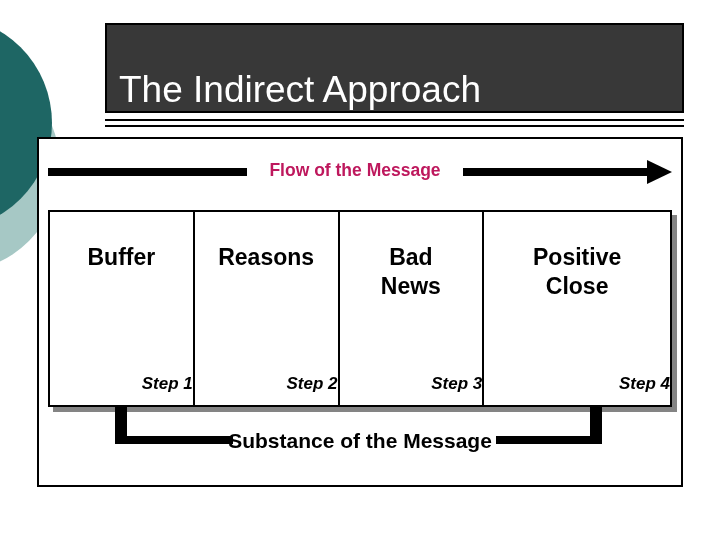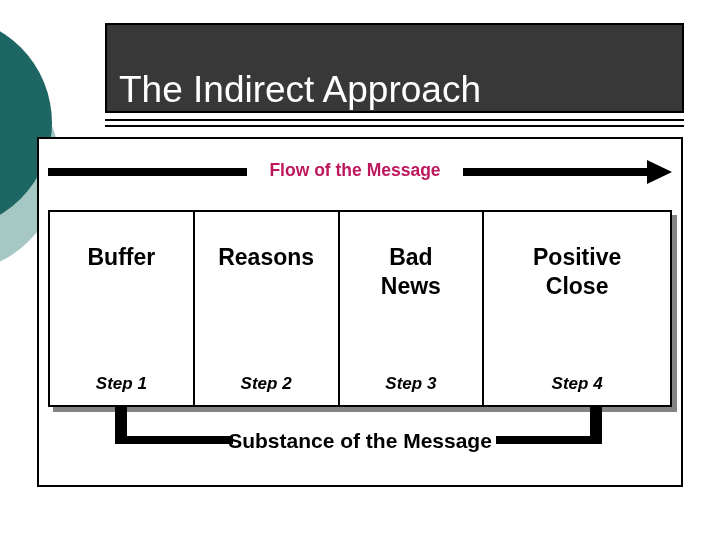--- a/index.html
+++ b/index.html
@@ -92,21 +92,21 @@
   .cell-header {
     position: absolute; top: 15px; left: 0; right: 0;
     text-align: center;
     font-size: 23px; font-weight: bold; line-height: 29px;
     color: #000;
     white-space: pre-line;
     margin-top: 16px;
   }
   .cell-step {
     position: absolute; bottom: 11px; left: 0; right: 0;
-    text-align: center;
+    text-align: right;
     font-size: 17px; font-weight: bold; font-style: italic;
     color: #000;
   }
   
   .sub-vbar-left  { left: 76px;  top: 268px; width: 12px;  height: 37px; background: #000; }
   .sub-hbar-left  { left: 76px;  top: 297px; width: 118px; height: 8px;  background: #000; }
   .sub-vbar-right { left: 551px; top: 268px; width: 12px;  height: 37px; background: #000; }
   .sub-hbar-right { left: 457px; top: 297px; width: 106px; height: 8px;  background: #000; }
   .sub-label {
     left: 0; right: 0; top: 291px;

